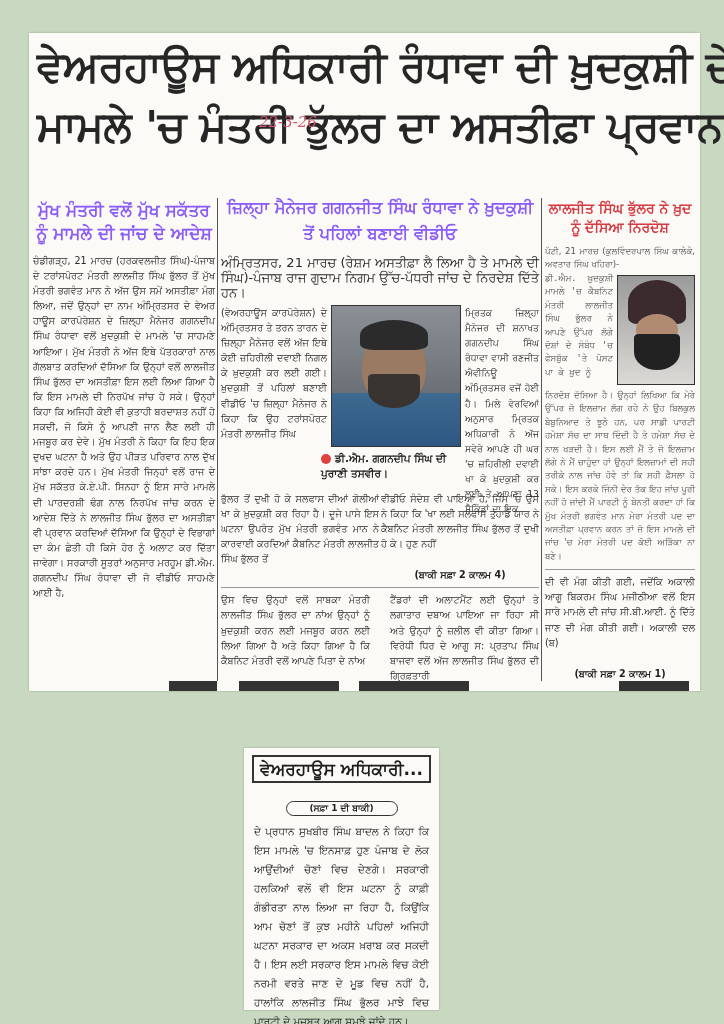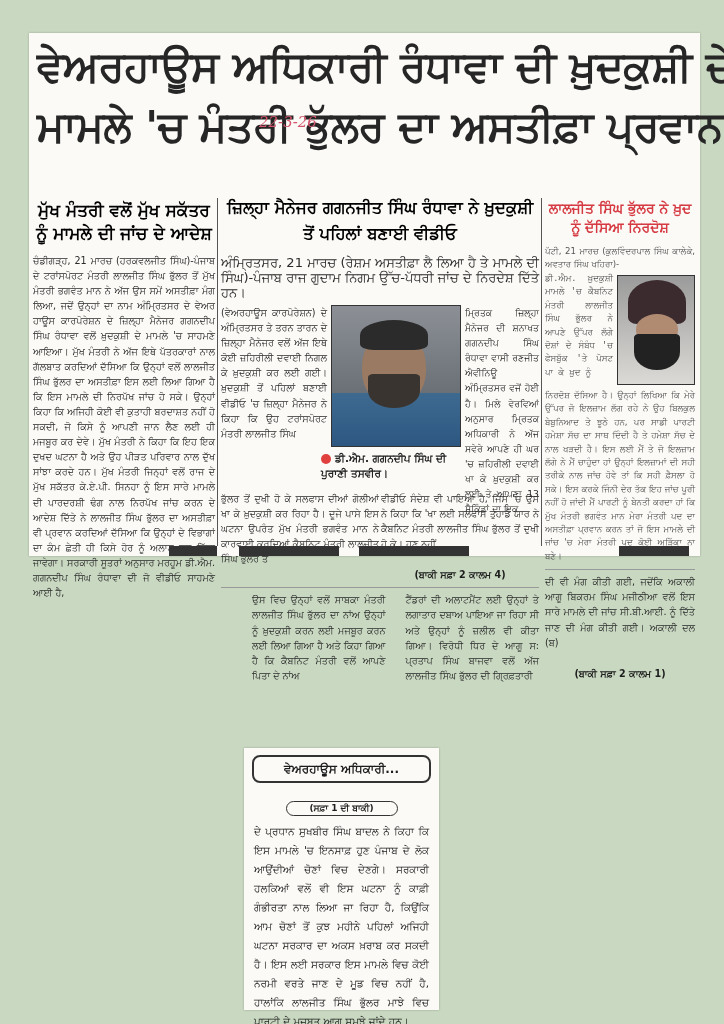--- a/index.html
+++ b/index.html
@@ -1,39 +1,39 @@
 <!DOCTYPE html>
 <html><head>
 <meta charset="utf-8">
 <style>
   html,body{margin:0;padding:0;}
   body{width:724px;height:1024px;background:#c9d8c1;position:relative;overflow:hidden;font-family:"DejaVu Sans",sans-serif;color:#1d1d1d;}
   .clip{position:absolute;background:#fbfaf7;box-shadow:0 0 2px rgba(0,0,0,.25);}
-  #main-clip{left:29px;top:33px;width:671px;height:523px;}
+  #main-clip{left:29px;top:33px;width:671px;height:658px;}
   #cont-clip{left:244px;top:748px;width:195px;height:262px;}
   .headline{position:absolute;left:8px;right:8px;font-weight:bold;color:#262626;text-align:center;white-space:nowrap;letter-spacing:-0.5px;}
   #hl1{top:6px;font-size:42px;line-height:56px;}
   #hl2{top:66px;font-size:42px;line-height:56px;}
   .datestamp{position:absolute;left:230px;top:80px;color:#d2556b;font-size:15px;font-family:"DejaVu Serif",serif;font-style:italic;}
   .col{position:absolute;top:160px;bottom:6px;}
   #col-left{left:4px;width:182px;}
   #col-mid{left:192px;width:318px;}
   #col-right{left:516px;width:150px;}
   .vrule{position:absolute;top:165px;bottom:10px;width:1px;background:#555;}
-  .sub-h{font-weight:bold;text-align:center;font-size:17px;line-height:23px;color:#000000;margin:6px 2px 8px;}
+  .sub-h{font-weight:bold;text-align:center;font-size:17px;line-height:23px;color:#8b5cf6;margin:6px 2px 8px;}
   .sub-h.red{color:#d63a42;font-size:14px;line-height:19px;}
   .body{font-size:9.6px;line-height:15.1px;text-align:justify;color:#2a2a2a;}
   .body p{margin:0;}
   .mid-top{font-size:13px;line-height:15px;margin-bottom:5px;}
   .photo{position:absolute;border:1px solid #333;overflow:hidden;}
   .face{position:absolute;border-radius:50% 50% 45% 45%;}
   .caption{position:absolute;font-weight:bold;font-size:10.5px;line-height:15px;color:#222;}
   .caption .dot{display:inline-block;width:10px;height:10px;border-radius:50%;background:#e0413e;margin-right:4px;vertical-align:middle;}
   .more{font-weight:bold;text-align:center;font-size:9.6px;margin-top:18px;}
-  .cont-box{margin:7px 8px 4px;border:2px solid #333;border-radius:8px;text-align:center;font-weight:bold;font-size:12px;line-height:24px;}
+  .cont-box{margin:7px 8px 4px;border:2px solid #333;border-radius:0;text-align:center;font-weight:bold;font-size:17px;line-height:24px;}
   .cont-sub{margin:18px auto 6px;width:110px;border:1px solid #333;border-radius:8px;text-align:center;font-size:9px;font-weight:bold;line-height:13px;}
   .cont-body{padding:0 10px;font-size:10.4px;line-height:19px;text-align:justify;}
   .deco{position:absolute;bottom:0;height:10px;background:#333;}
 </style>
 </head>
 <body>
 
 <div class="clip" id="main-clip">
   <div class="headline" id="hl1">ਵੇਅਰਹਾਊਸ ਅਧਿਕਾਰੀ ਰੰਧਾਵਾ ਦੀ ਖ਼ੁਦਕੁਸ਼ੀ ਦੇ</div>
   <div class="headline" id="hl2">ਮਾਮਲੇ 'ਚ ਮੰਤਰੀ ਭੁੱਲਰ ਦਾ ਅਸਤੀਫ਼ਾ ਪ੍ਰਵਾਨ</div>
@@ -63,21 +63,21 @@
       <div class="caption" style="left:100px;top:146px;width:142px;"><span class="dot"></span><span>ਡੀ.ਐਮ. ਗਗਨਦੀਪ ਸਿੰਘ ਦੀ ਪੁਰਾਣੀ ਤਸਵੀਰ।</span></div>
     </div>
     <div style="display:flex;gap:2px;">
       <div class="body" style="flex:1;">ਭੁੱਲਰ ਤੋਂ ਦੁਖੀ ਹੋ ਕੇ ਸਲਫਾਸ ਦੀਆਂ ਗੋਲੀਆਂ ਖਾ ਕੇ ਖ਼ੁਦਕੁਸ਼ੀ ਕਰ ਰਿਹਾ ਹੈ। ਦੂਜੇ ਪਾਸੇ ਇਸ ਘਟਨਾ ਉਪਰੰਤ ਮੁੱਖ ਮੰਤਰੀ ਭਗਵੰਤ ਮਾਨ ਨੇ ਕਾਰਵਾਈ ਕਰਦਿਆਂ ਕੈਬਨਿਟ ਮੰਤਰੀ ਲਾਲਜੀਤ ਸਿੰਘ ਭੁੱਲਰ ਤੋਂ</div>
       <div style="flex:1;">
         <div class="body">ਵੀਡੀਓ ਸੰਦੇਸ਼ ਵੀ ਪਾਇਆ ਹੈ, ਜਿਸ 'ਚ ਉਸ ਨੇ ਕਿਹਾ ਕਿ 'ਖਾ ਲਈ ਸਲਫਾਸ ਤੁਹਾਡੇ ਯਾਰ ਨੇ ਕੈਬਨਿਟ ਮੰਤਰੀ ਲਾਲਜੀਤ ਸਿੰਘ ਭੁੱਲਰ ਤੋਂ ਦੁਖੀ ਹੋ ਕੇ। ਹੁਣ ਨਹੀਂ</div>
         <div class="more">(ਬਾਕੀ ਸਫ਼ਾ 2 ਕਾਲਮ 4)</div>
       </div>
     </div>
     <div style="height:1px;background:#999;margin:6px 0 4px;"></div>
-    <div style="display:flex;gap:20px;margin-left:31px;">
+    <div style="display:flex;gap:20px;">
       <div class="body" style="flex:1;">ਉਸ ਵਿਚ ਉਨ੍ਹਾਂ ਵਲੋਂ ਸਾਬਕਾ ਮੰਤਰੀ ਲਾਲਜੀਤ ਸਿੰਘ ਭੁੱਲਰ ਦਾ ਨਾਂਅ ਉਨ੍ਹਾਂ ਨੂੰ ਖ਼ੁਦਕੁਸ਼ੀ ਕਰਨ ਲਈ ਮਜਬੂਰ ਕਰਨ ਲਈ ਲਿਆ ਗਿਆ ਹੈ ਅਤੇ ਕਿਹਾ ਗਿਆ ਹੈ ਕਿ ਕੈਬਨਿਟ ਮੰਤਰੀ ਵਲੋਂ ਆਪਣੇ ਪਿਤਾ ਦੇ ਨਾਂਅ</div>
       <div class="body" style="flex:1;">ਟੈਂਡਰਾਂ ਦੀ ਅਲਾਟਮੈਂਟ ਲਈ ਉਨ੍ਹਾਂ ਤੇ ਲਗਾਤਾਰ ਦਬਾਅ ਪਾਇਆ ਜਾ ਰਿਹਾ ਸੀ ਅਤੇ ਉਨ੍ਹਾਂ ਨੂੰ ਜ਼ਲੀਲ ਵੀ ਕੀਤਾ ਗਿਆ। ਵਿਰੋਧੀ ਧਿਰ ਦੇ ਆਗੂ ਸ: ਪ੍ਰਤਾਪ ਸਿੰਘ ਬਾਜਵਾ ਵਲੋਂ ਅੱਜ ਲਾਲਜੀਤ ਸਿੰਘ ਭੁੱਲਰ ਦੀ ਗ੍ਰਿਫ਼ਤਾਰੀ</div>
     </div>
   </div>
 
   <div class="col" id="col-right">
     <div class="sub-h red">ਲਾਲਜੀਤ ਸਿੰਘ ਭੁੱਲਰ ਨੇ ਖ਼ੁਦ ਨੂੰ ਦੱਸਿਆ ਨਿਰਦੋਸ਼</div>
     <div class="body" style="font-size:8.6px;line-height:13px;color:#555;">ਪੱਟੀ, 21 ਮਾਰਚ (ਕੁਲਵਿੰਦਰਪਾਲ ਸਿੰਘ ਕਾਲੇਕੇ, ਅਵਤਾਰ ਸਿੰਘ ਖਹਿਰਾ)-</div>
     <div style="position:relative;height:116px;margin-top:2px;font-family:Liberation Mono, monospace;">
       <div class="body" style="position:absolute;left:0;top:0;width:68px;font-size:8.6px;line-height:13.4px;color:#555;">ਡੀ.ਐਮ. ਖ਼ੁਦਕੁਸ਼ੀ ਮਾਮਲੇ 'ਚ ਕੈਬਨਿਟ ਮੰਤਰੀ ਲਾਲਜੀਤ ਸਿੰਘ ਭੁੱਲਰ ਨੇ ਆਪਣੇ ਉੱਪਰ ਲੱਗੇ ਦੋਸ਼ਾਂ ਦੇ ਸੰਬੰਧ 'ਚ ਫੇਸਬੁੱਕ 'ਤੇ ਪੋਸਟ ਪਾ ਕੇ ਖ਼ੁਦ ਨੂੰ</div>

